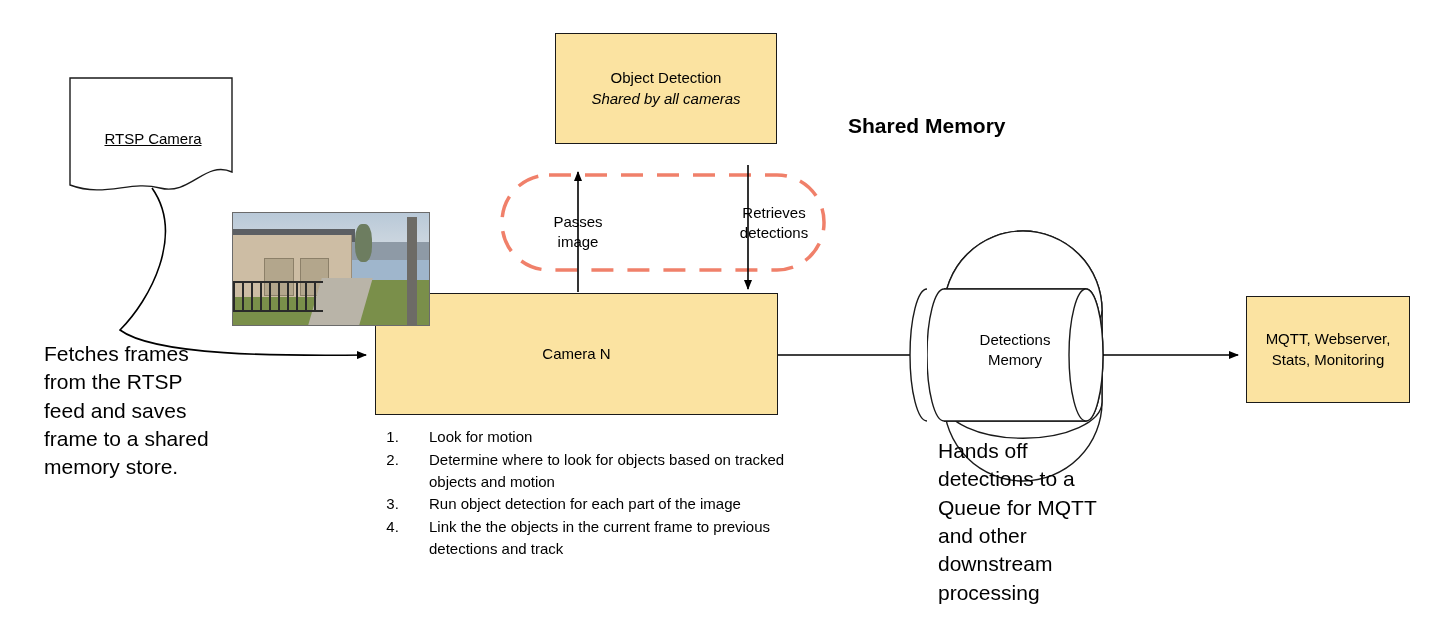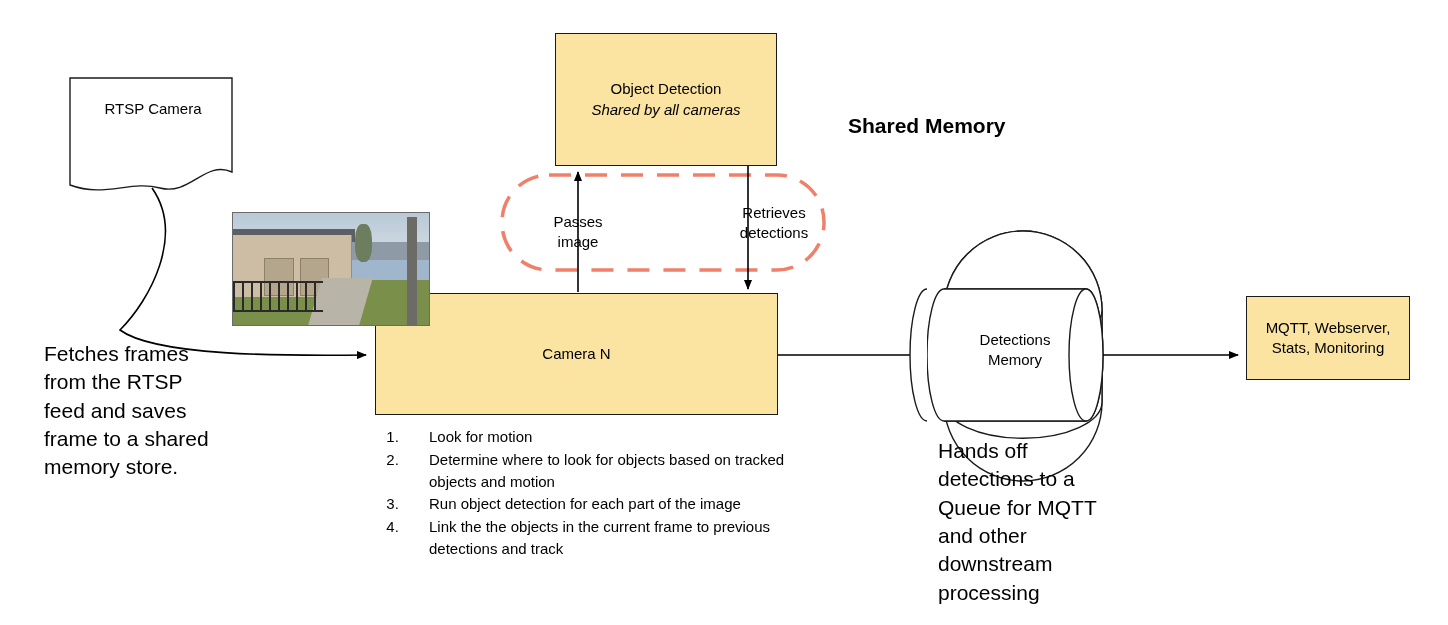--- a/index.html
+++ b/index.html
@@ -186,25 +186,25 @@
     <rect x="944" y="289" width="142" height="132" fill="#ffffff" stroke="none"></rect>
     <path d="M944,289 L1086,289" fill="none" stroke="#1a1a1a" stroke-width="1.4"></path>
     <path d="M944,421 L1086,421" fill="none" stroke="#1a1a1a" stroke-width="1.4"></path>
     <path d="M927,289 A17,66 0 0 0 927,421" fill="#ffffff" stroke="#1a1a1a" stroke-width="1.4"></path>
     <path d="M944,289 A17,66 0 0 0 944,421" fill="none" stroke="#1a1a1a" stroke-width="1.4" opacity="0"></path>
     <ellipse cx="1086" cy="355" rx="17" ry="66" fill="#ffffff" stroke="#1a1a1a" stroke-width="1.4"></ellipse>
 
     <path d="M1103,355 L1238,355" fill="none" stroke="#000000" stroke-width="1.6" marker-end="url(#arrow)"></path>
   </svg>
 
-  <div class="node" style="left:70px; top:100px; width:166px;">
+  <div class="node" style="left:70px; top:130px; width:166px;text-decoration:underline;">
     <div class="doc-label" style="position:static;">RTSP Camera</div>
   </div>
 
-  <div class="node box" style="left:555px; top:33px; width:222px; height:133px;">
+  <div class="node box" style="left:555px; top:33px; width:222px; height:111px;">
     <div>Object Detection</div>
     <div class="sub">Shared by all cameras</div>
   </div>
 
   <div class="node box" style="left:375px; top:293px; width:403px; height:122px;">
     <div>Camera N</div>
   </div>
 
   <div class="thumb" style="left:232px; top:212px; width:196px; height:112px;">
     <div class="sky"></div>
@@ -219,21 +219,21 @@
     <div class="fence"></div>
     <div class="post"></div>
     <div class="stamp"></div>
   </div>
 
   <div class="node" style="left:944px; top:330px; width:142px;">
     <div class="cyl-label" style="position:static;">Detections</div>
     <div class="cyl-label" style="position:static;">Memory</div>
   </div>
 
-  <div class="node box" style="left:1246px; top:296px; width:164px; height:84px;">
+  <div class="node box" style="left:1246px; top:296px; width:164px; height:107px;">
     <div>MQTT, Webserver,</div>
     <div>Stats, Monitoring</div>
   </div>
 
   <div class="edge-label" style="left:528px; top:212px; width:100px;">
     <div>Passes</div>
     <div>image</div>
   </div>
 
   <div class="edge-label" style="left:715px; top:203px; width:118px;">

